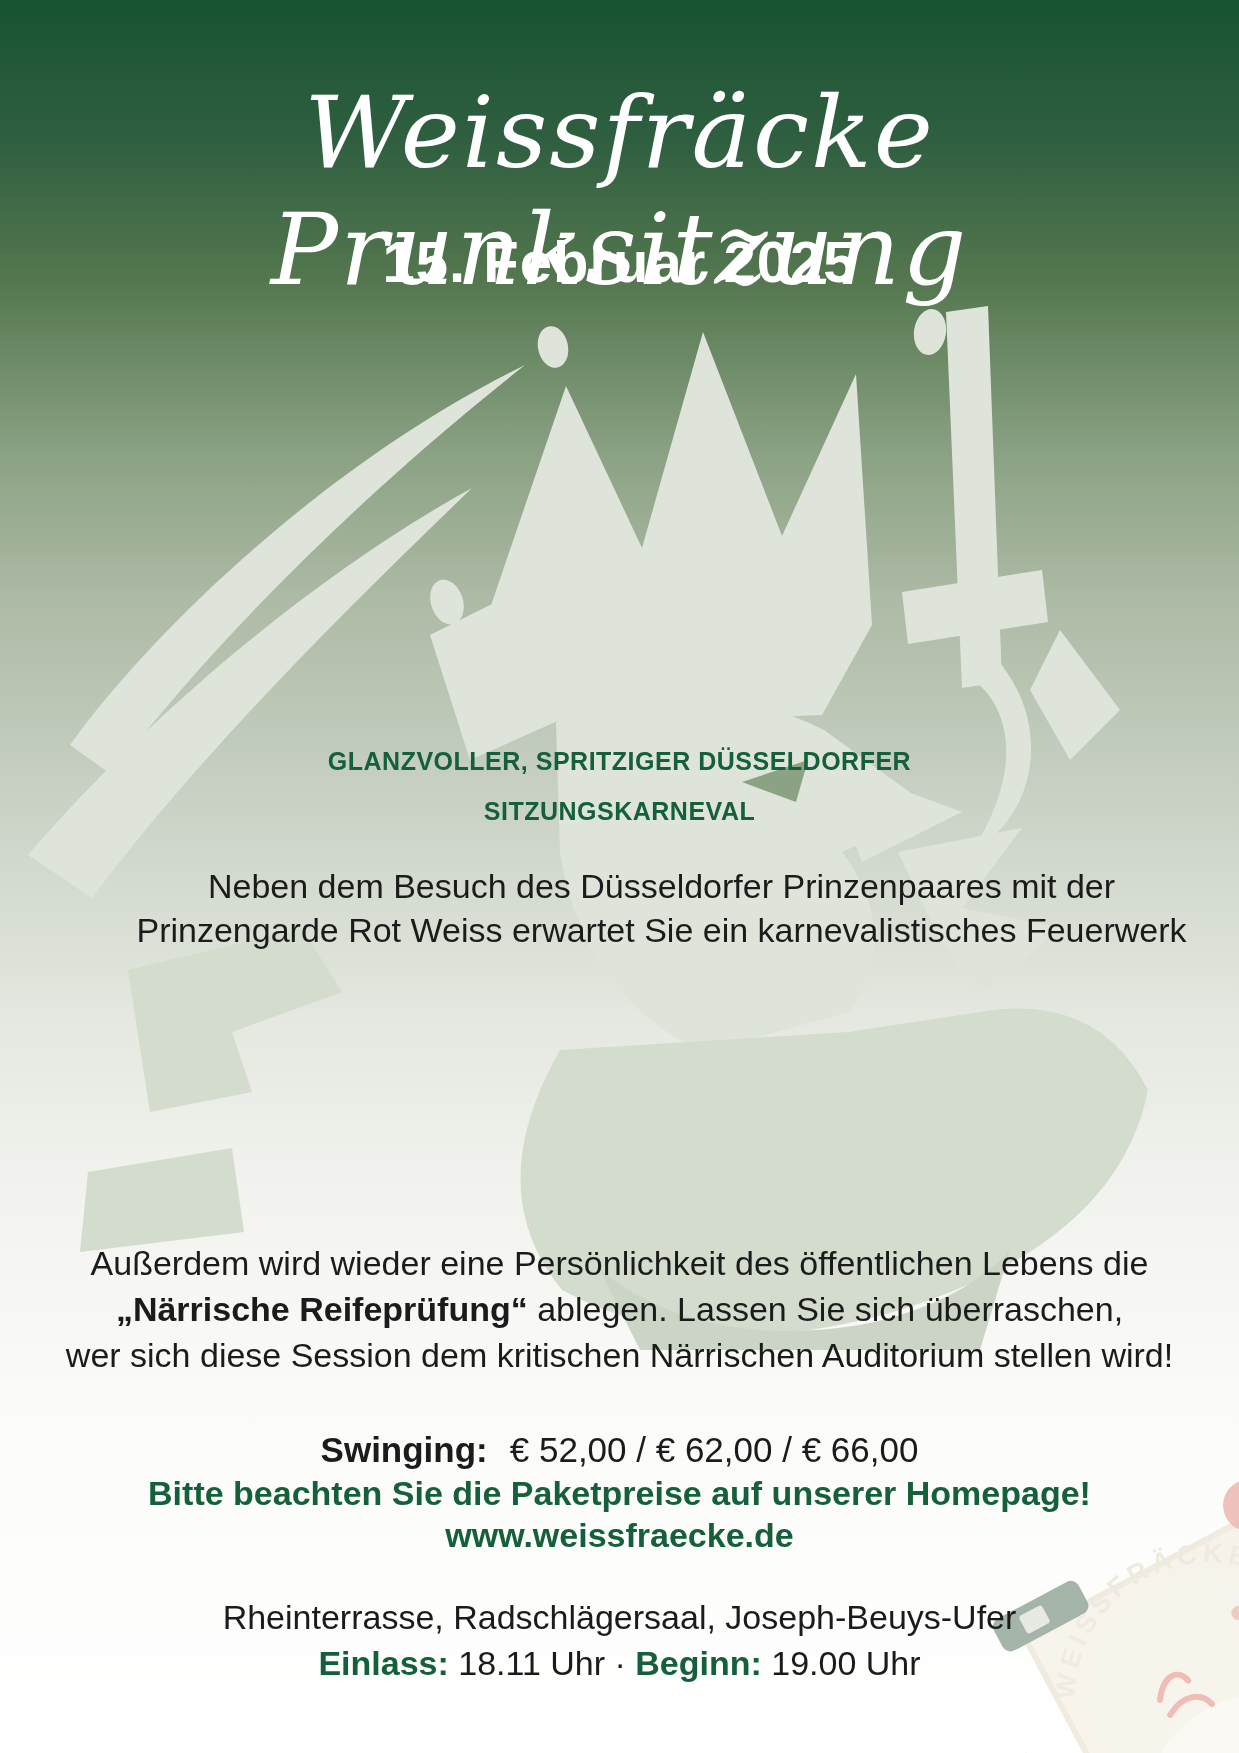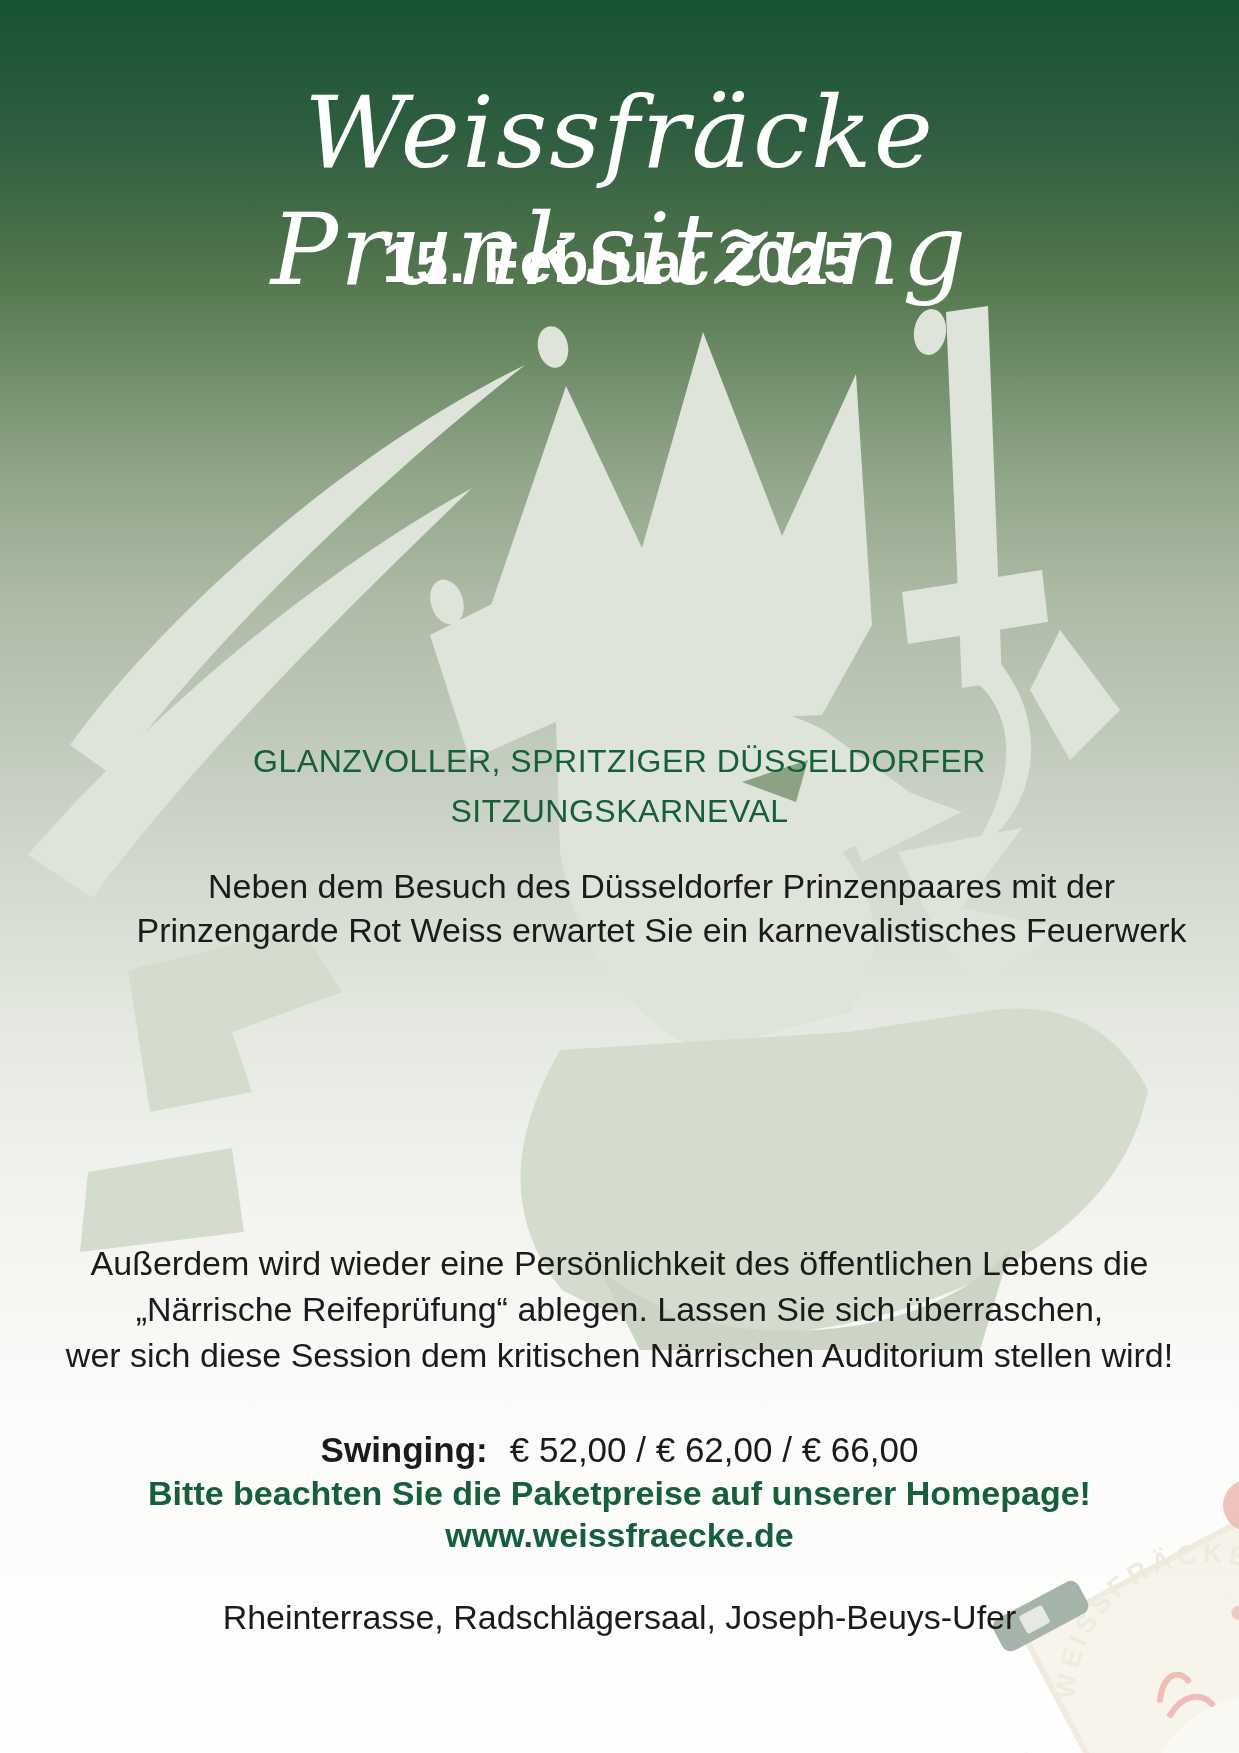--- a/index.html
+++ b/index.html
@@ -35,22 +35,22 @@
     top:228px;
     font-size:58px;
     font-weight:bold;
     color:#ffffff;
     letter-spacing:1px;
   }
   .green{color:#15603a;}
   .black{color:#1b1b1b;}
   .headline{
     top:736px;
-    font-size:32px;
-    font-weight:normal;
+    font-size:25px;
+    font-weight:bold;
     line-height:50px;
     letter-spacing:0.5px;
   }
   .intro{
     top:864px;
     font-size:34px;
     line-height:44px;
     padding-left:42px;
   }
   .lineup{
@@ -82,21 +82,21 @@
   .venue{
     top:1598px;
     font-size:34px;
   }
   .schedule{
     top:1644px;
     font-size:34px;
   }
   .schedule .glabel{font-weight:bold;color:#15603a;}
   .wm{position:absolute;pointer-events:none;}
-  .bold{font-weight:normal;text-align:right;}
+  .bold{font-weight:bold;text-align:right;}
 </style>
 </head>
 <body>
 
 <div class="poster">
 
   <svg class="wm" style="left:0;top:290px;" width="1239" height="1060" viewBox="0 0 1239 1060">
     <g>
 
       <path d="M 70 455 C 160 330 340 165 525 75 C 360 205 210 355 112 485 Z" fill="#dfe4db"></path>
@@ -192,14 +192,21 @@
   <div class="abs pricing black">
     <span class="label">Swinging:</span><span>€ 52,00 / € 62,00 / € 66,00</span>
   </div>
 
   <div class="abs homepage green">Bitte beachten Sie die Paketpreise auf unserer Homepage!</div>
 
   <div class="abs website green">www.weissfraecke.de</div>
 
   <div class="abs venue black">Rheinterrasse, Radschlägersaal, Joseph-Beuys-Ufer</div>
 
+  <div class="abs schedule black">
+    <span class="glabel">Einlass:</span>
+    <span>18.11 Uhr</span>
+    <span>·</span>
+    <span class="glabel">Beginn:</span>
+    <span>19.00 Uhr</span>
+  </div>
 
 </div>
 
 </body></html>

